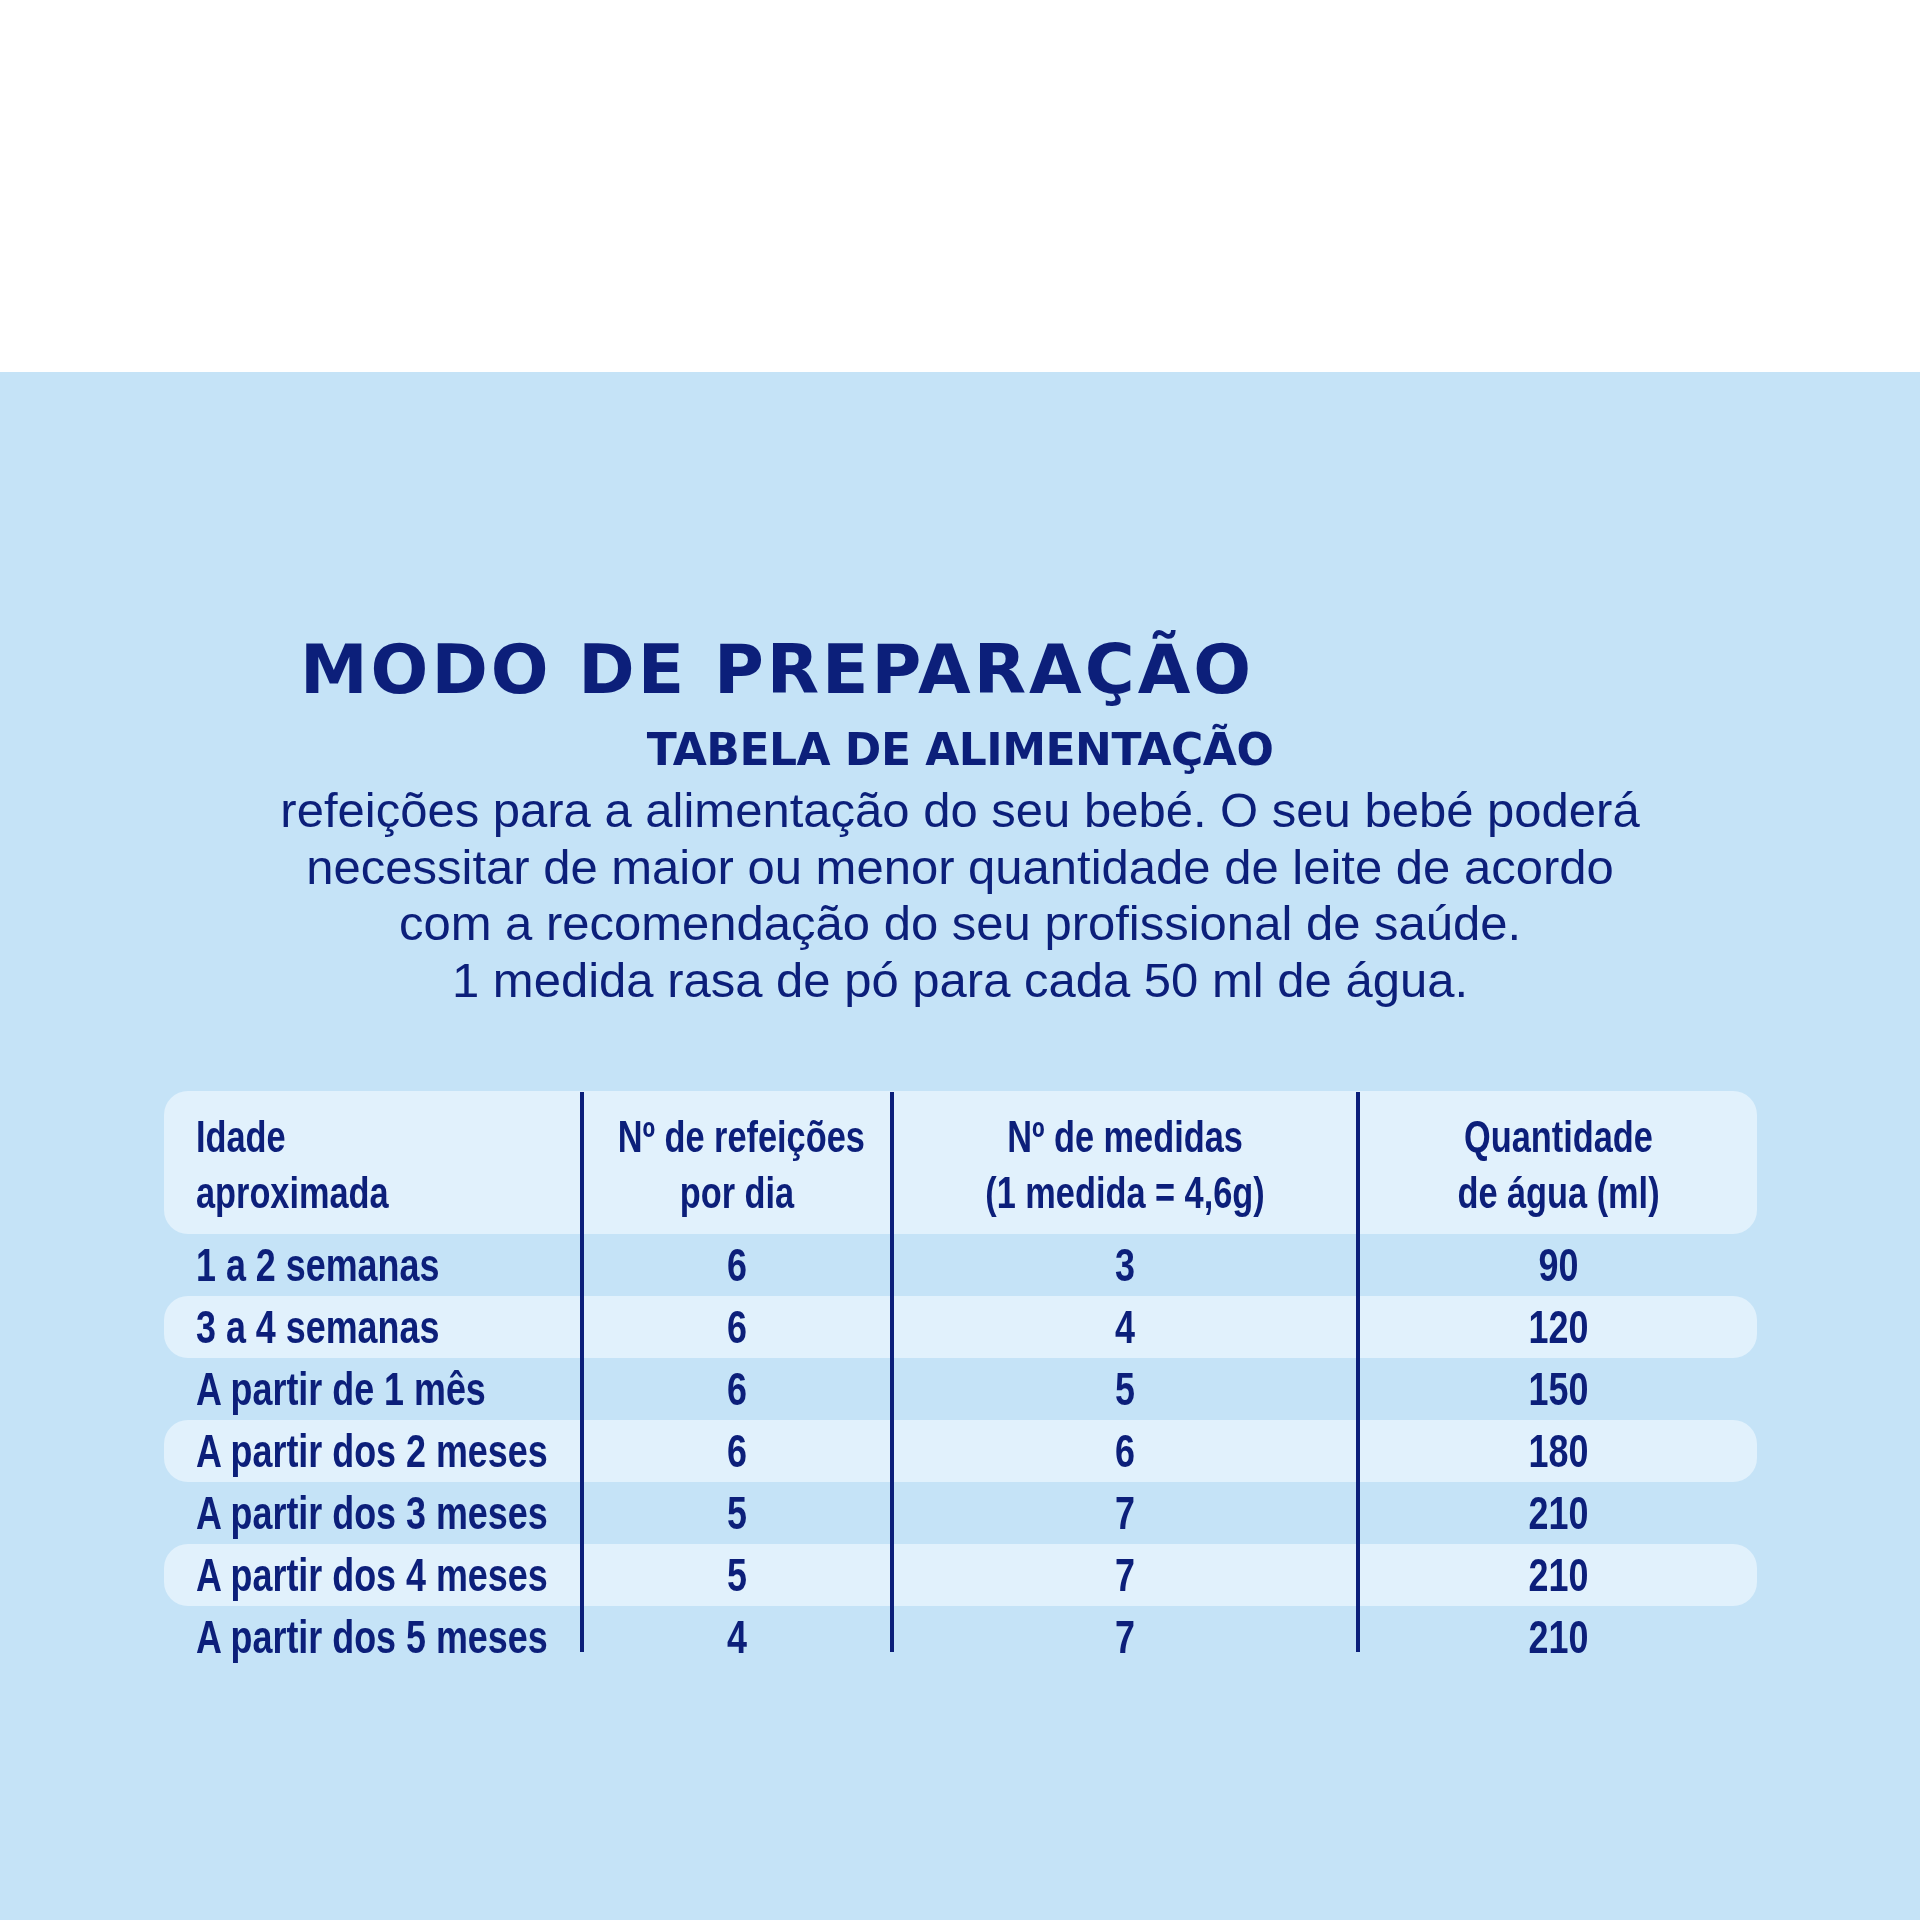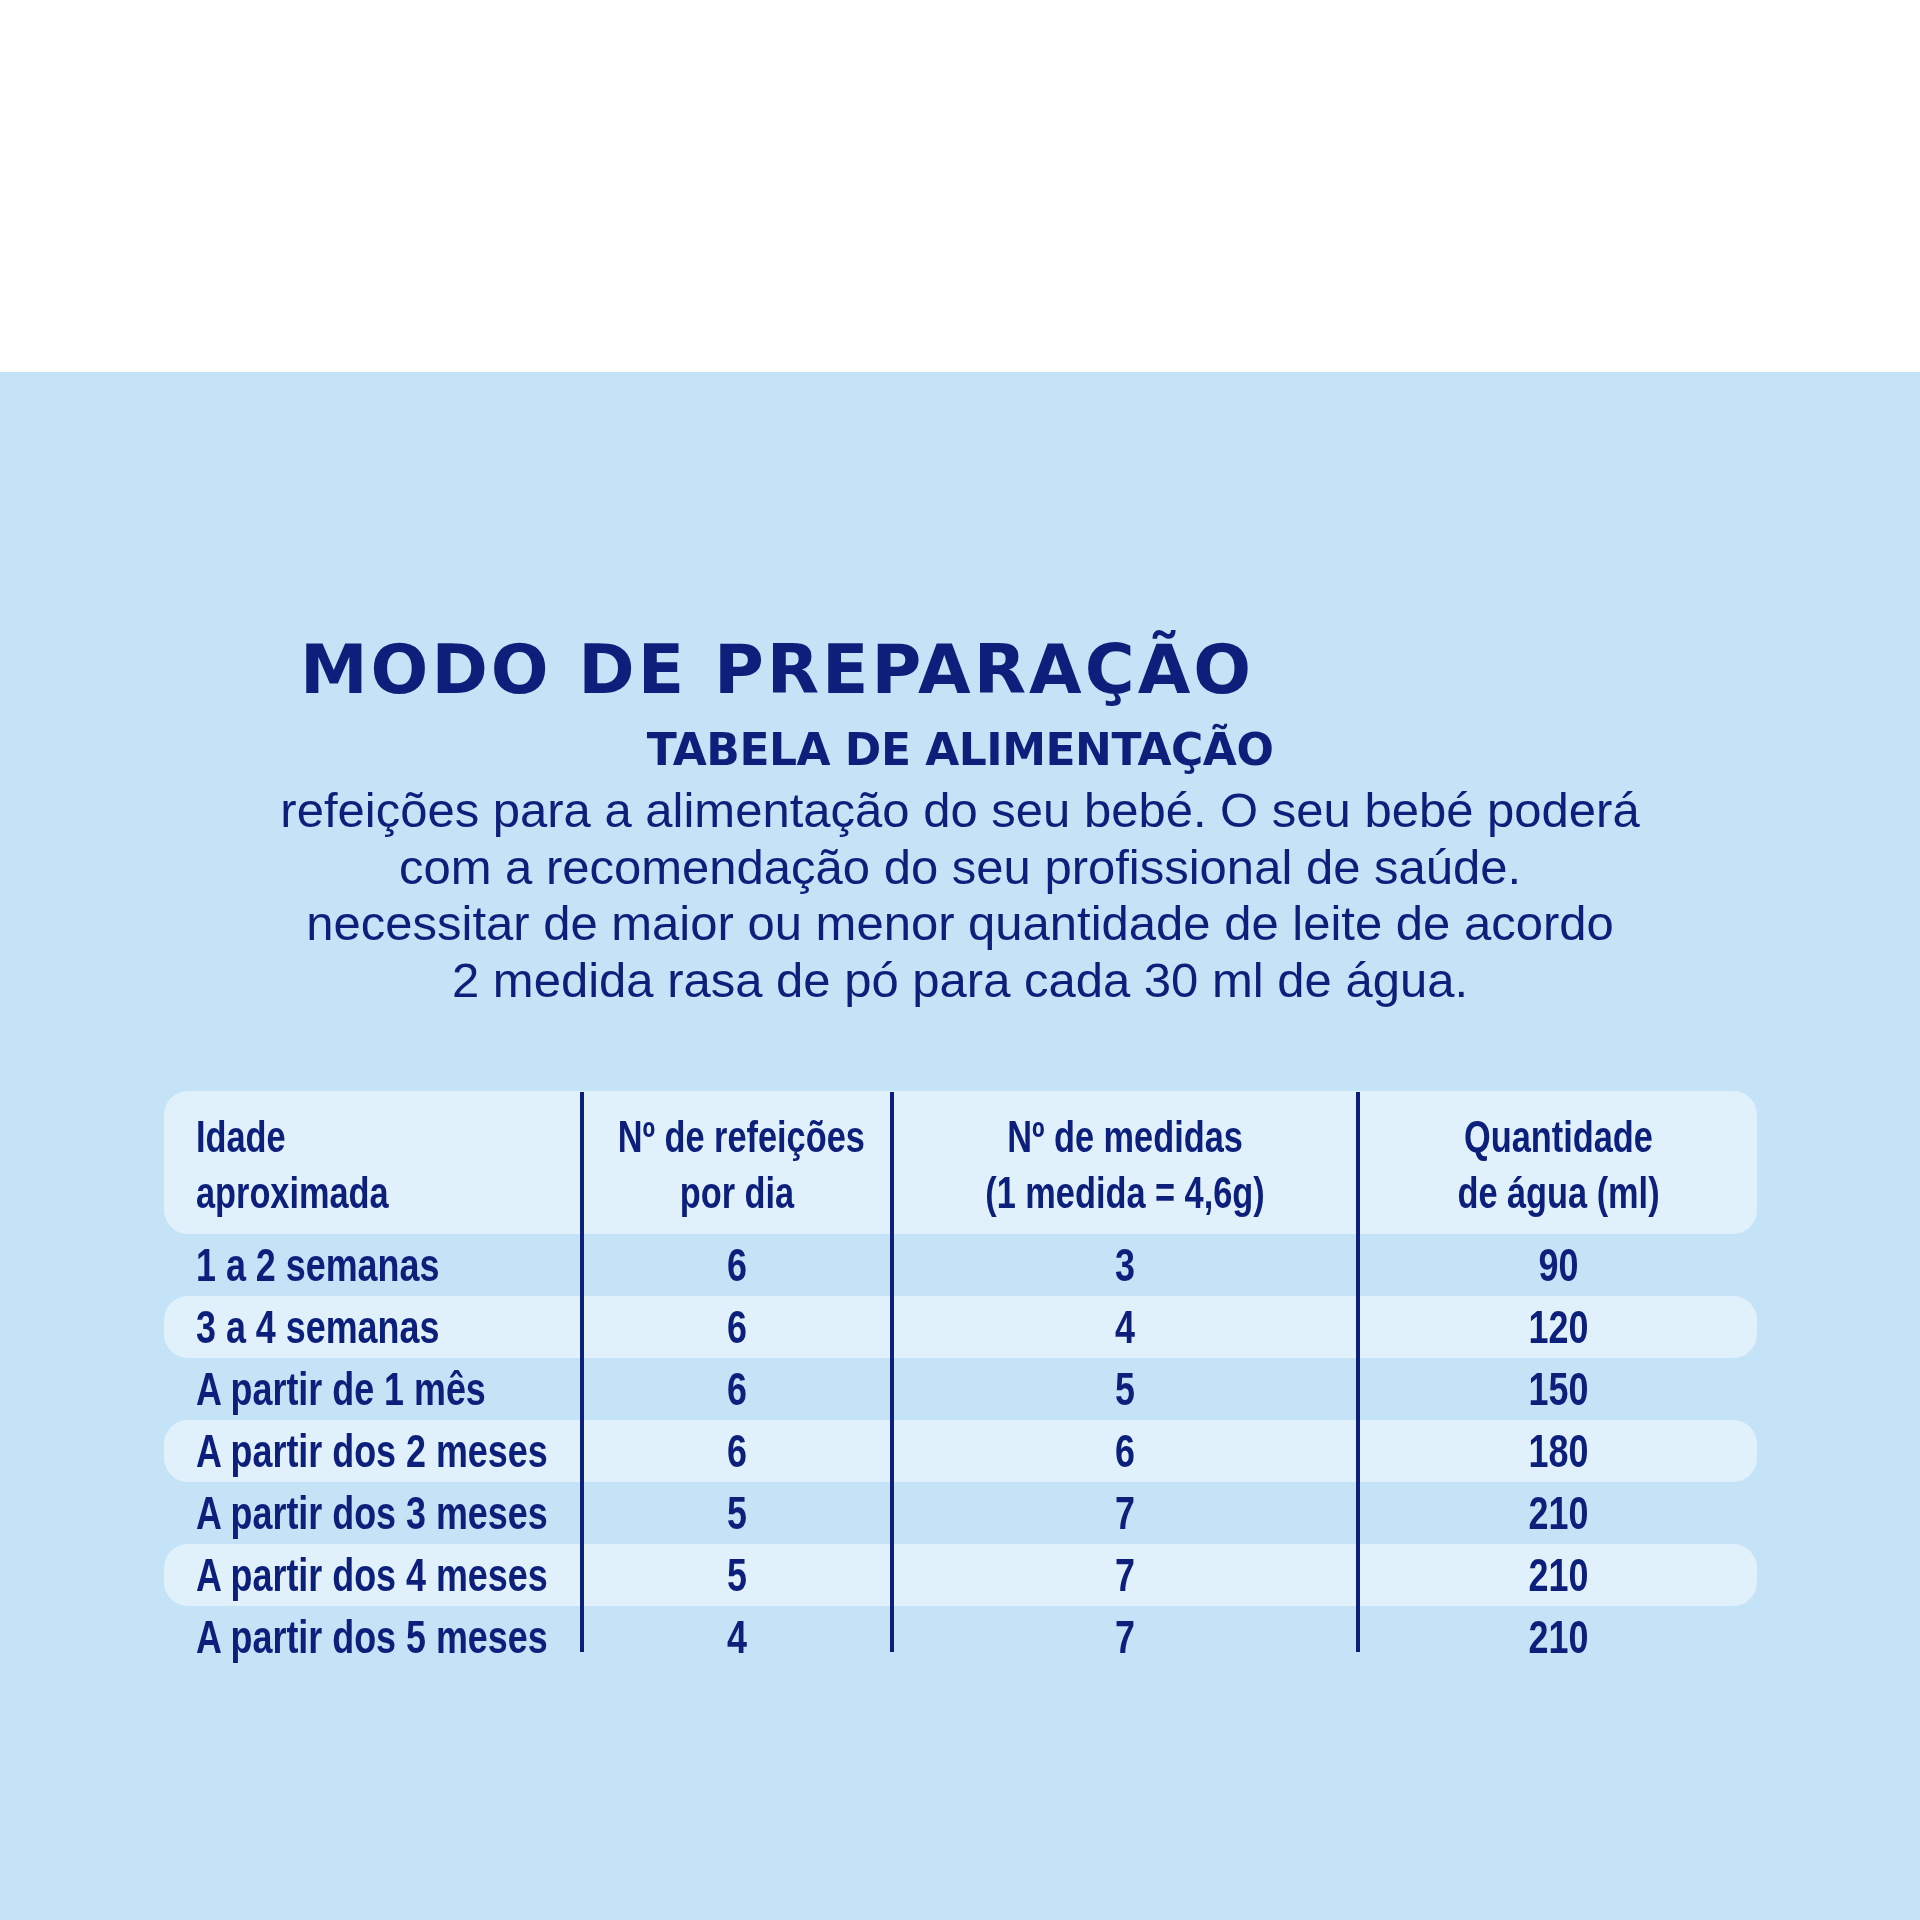--- a/index.html
+++ b/index.html
@@ -62,23 +62,23 @@
 <body>
 
 <div class="top-white"></div>
 <div class="panel"></div>
 
 <div class="title">MODO DE PREPARAÇÃO</div>
 <div class="subtitle">TABELA DE ALIMENTAÇÃO</div>
 
 <div class="desc">
   <div>refeições para a alimentação do seu bebé. O seu bebé poderá</div>
+  <div>necessitar de maior ou menor quantidade de leite de acordo</div>
   <div>com a recomendação do seu profissional de saúde.</div>
-  <div>necessitar de maior ou menor quantidade de leite de acordo</div>
-  <div>2 medida rasa de pó para cada 30 ml de água.</div>
+  <div>1 medida rasa de pó para cada 50 ml de água.</div>
 </div>
 
 <div class="table">
 
   <div class="hdr-bg"></div>
   <div class="row-bg" style="top:205px;"></div>
   <div class="row-bg" style="top:329px;"></div>
   <div class="row-bg" style="top:453px;"></div>
 
   <div class="vline" style="left:416px;"></div>

